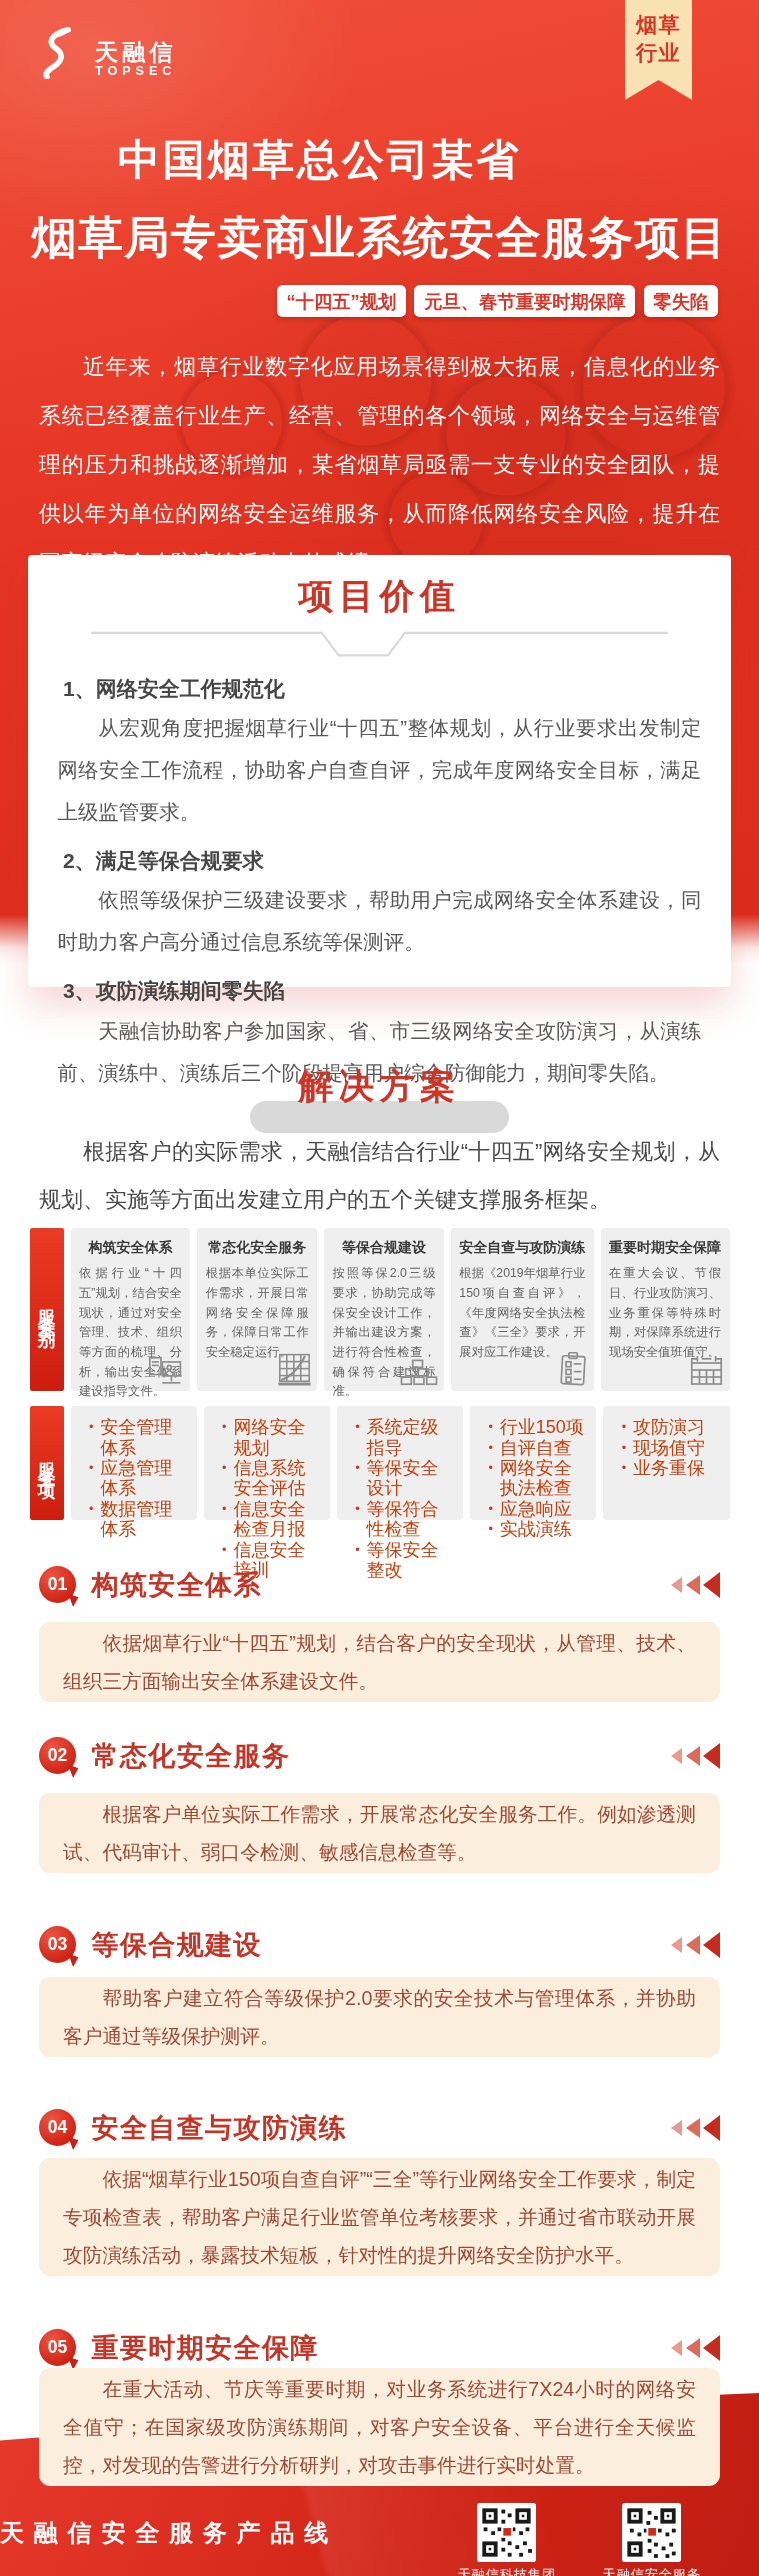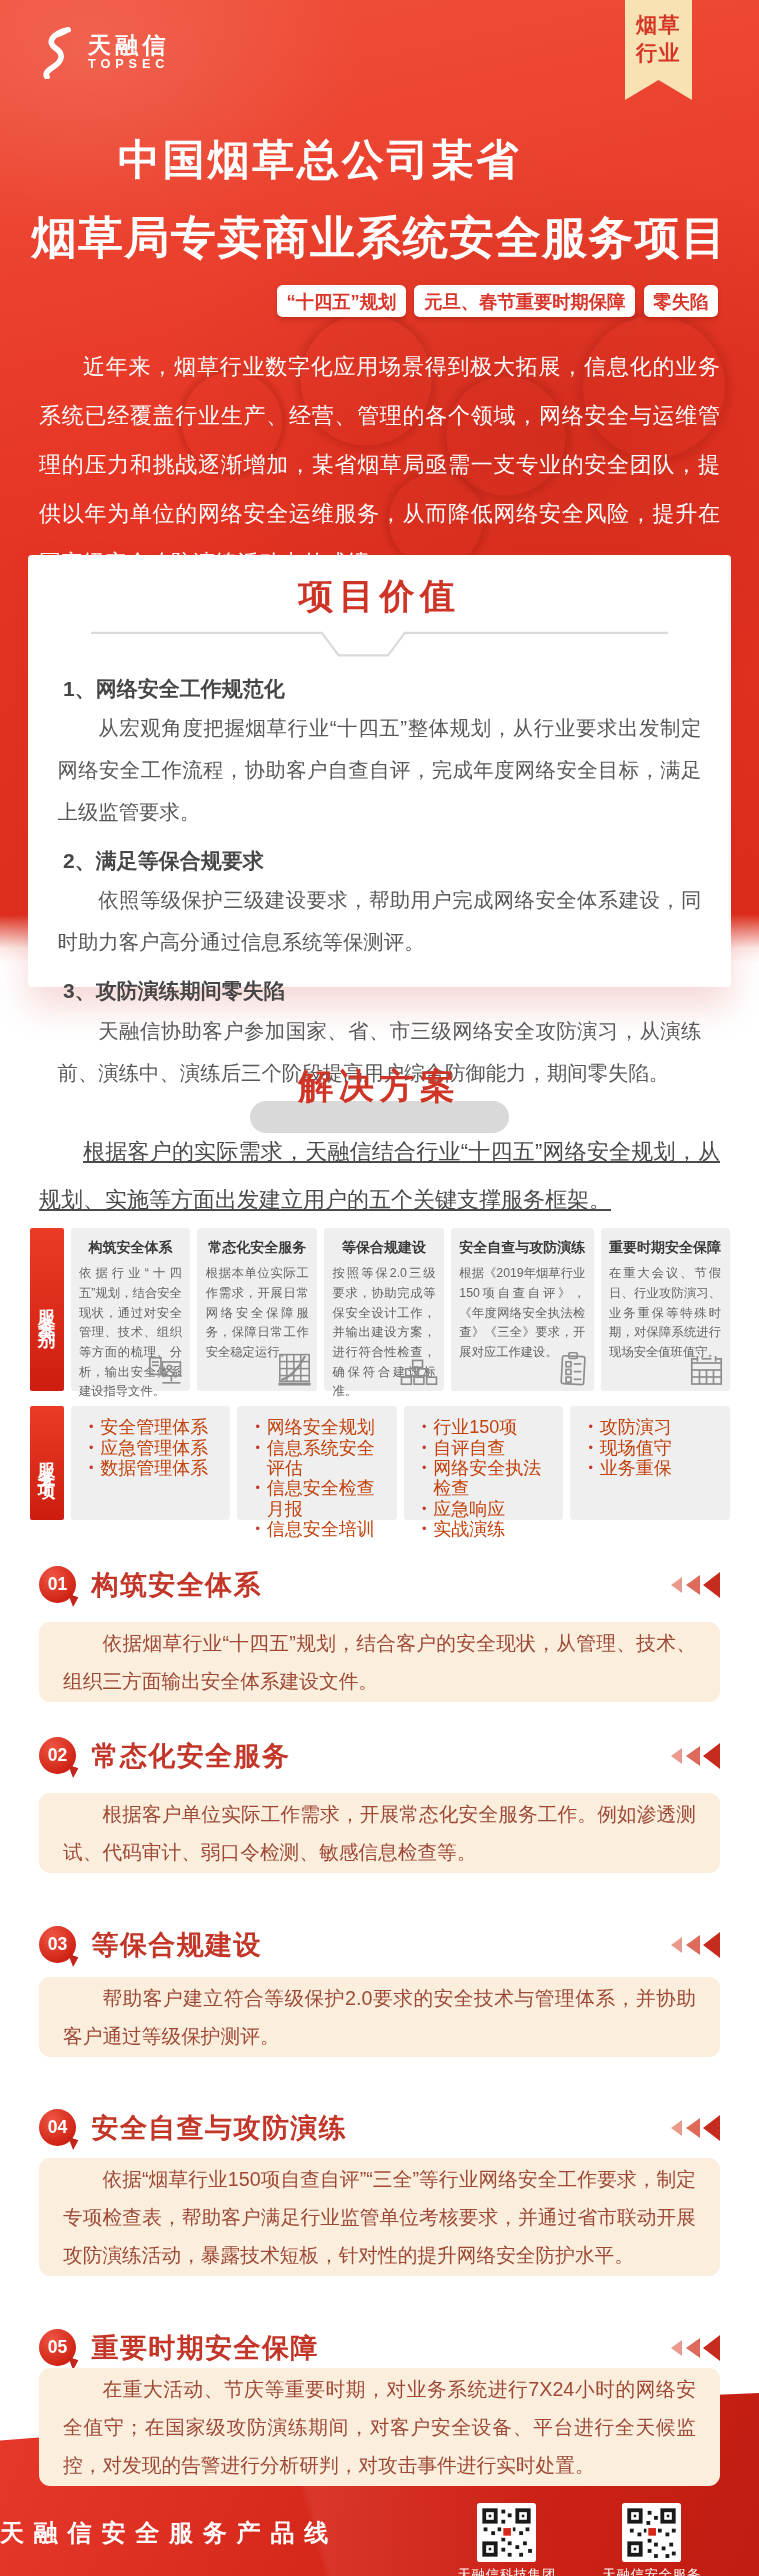--- a/index.html
+++ b/index.html
@@ -20,21 +20,21 @@
     background:
       radial-gradient(circle 67px at 232px 169px, transparent 49px, rgba(120,14,6,.55) 51px, transparent 58px),
       radial-gradient(circle 84px at 366px 127px, transparent 65px, rgba(120,14,6,.5) 66px, transparent 75px),
       radial-gradient(circle 77px at 506px 183px, transparent 59px, rgba(120,14,6,.5) 60px, transparent 69px),
       radial-gradient(circle 91px at 654px 134px, transparent 70px, rgba(120,14,6,.45) 72px, transparent 82px),
       radial-gradient(circle 63px at 436px 267px, transparent 46px, rgba(120,14,6,.5) 48px, transparent 56px);
   }
   .red-fade{position:absolute;left:0;top:914px;width:759px;height:49px;
     background:linear-gradient(#dd2c1b, #fbeae7 70%, #ffffff);}
   
-  .logo{position:absolute;left:37px;top:27px;display:flex;align-items:center;gap:7px;color:#fff;}
+  .logo{position:absolute;left:37px;top:27px;display:flex;align-items:flex-end;gap:14px;color:#fff;}
   .logo-text .cn{font-size:23px;font-weight:bold;letter-spacing:4.2px;line-height:24px;}
   .logo-text .en{font-size:12.7px;font-weight:bold;letter-spacing:4.9px;line-height:15.5px;}
   
   .ribbon{
     position:absolute;left:625px;top:0;width:67px;height:100px;background:#f8e2b4;
     clip-path:polygon(0 0,100% 0,100% 100%,50% 80%,0 100%);
     display:flex;flex-direction:column;align-items:center;padding-top:11.2px;box-sizing:border-box;
     color:#d53524;font-weight:bold;font-size:21px;line-height:28px;letter-spacing:1.4px;
     box-shadow:0 2.8px 5.6px rgba(120,10,5,.3);
   }
@@ -59,21 +59,21 @@
   .value-card h2{margin:0;text-align:center;color:#ce3425;font-size:35px;font-weight:bold;letter-spacing:5.6px;}
   .divider{display:block;margin:9.8px auto 0 auto;}
   .value-card h3{margin:14px 0 4.2px 0;color:#464646;font-size:21px;font-weight:bold;padding-left:5.6px;}
   .value-card p{margin:0;color:#585858;font-size:20.4px;line-height:42px;text-indent:2em;text-align:justify;}
   
   .sol-title-wrap{position:absolute;left:0;top:1046px;width:759px;text-align:center;}
   .sol-title-inner{position:relative;display:inline-block;padding:0 19.7px;}
   .sol-pill{position:absolute;left:-11.2px;right:-11.2px;bottom:-5.6px;height:32px;background:#d9d9d9;border-radius:17px;}
   .sol-title-inner h2{position:relative;margin:17px;color:#cf3526;font-size:35px;font-weight:bold;letter-spacing:5.6px;}
   .sol-intro{position:absolute;left:39px;top:1128px;width:681px;margin:0;color:#4a4a4a;
-    font-size:22px;line-height:48px;text-indent:2em;text-align:justify;text-decoration:underline;}
+    font-size:22px;line-height:48px;text-indent:2em;text-align:justify;}
   
   .tbl-row{position:absolute;left:29.5px;width:700px;display:flex;gap:7px;}
   .row1{top:1228px;height:163px;}
   .row2{top:1406px;height:114px;}
   .tbl-label{
     width:34px;flex:0 0 34px;border-radius:2.1px;color:#fff;
     background:linear-gradient(180deg,#ec3b24,#cd1d0f);
     display:flex;align-items:center;justify-content:center;
     writing-mode:vertical-rl;text-orientation:upright;
     font-size:17.6px;font-weight:bold;letter-spacing:7px;
@@ -281,20 +281,28 @@
         <li>应急管理体系</li>
         <li>数据管理体系</li>
       </ul>
     </div>
     <div class="sub-card">
       <ul>
         <li>网络安全规划</li>
         <li>信息系统安全评估</li>
         <li>信息安全检查月报</li>
         <li>信息安全培训</li>
+      </ul>
+    </div>
+    <div class="sub-card">
+      <ul>
+        <li>系统定级指导</li>
+        <li>等保安全设计</li>
+        <li>等保符合性检查</li>
+        <li>等保安全整改</li>
       </ul>
     </div>
     <div class="sub-card">
       <ul>
         <li>行业150项</li>
         <li>自评自查</li>
         <li>网络安全执法检查</li>
         <li>应急响应</li>
         <li>实战演练</li>
       </ul>

